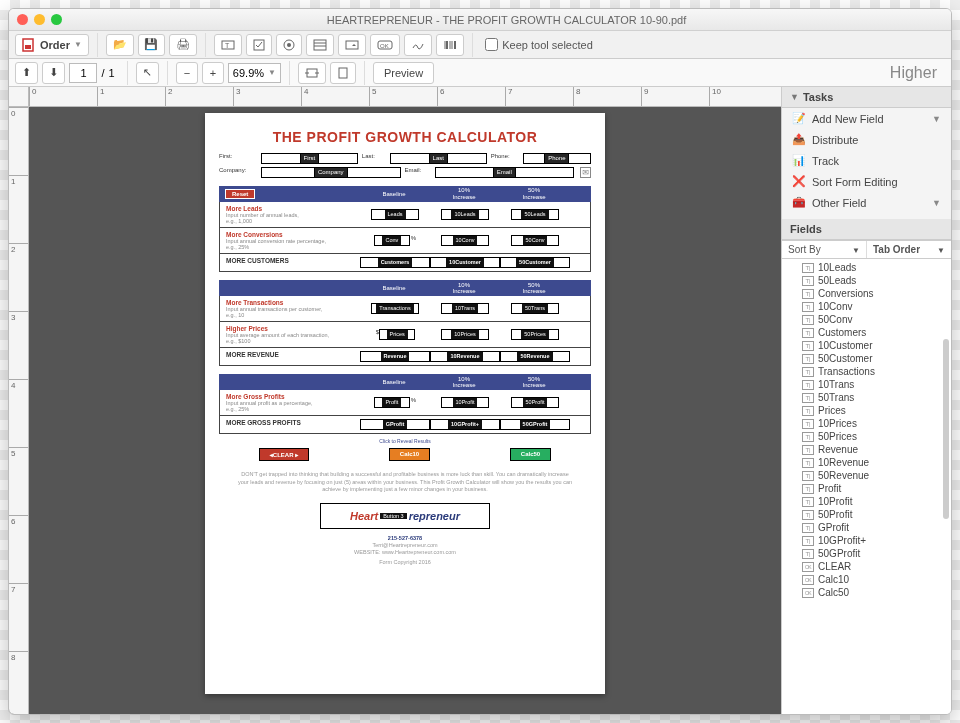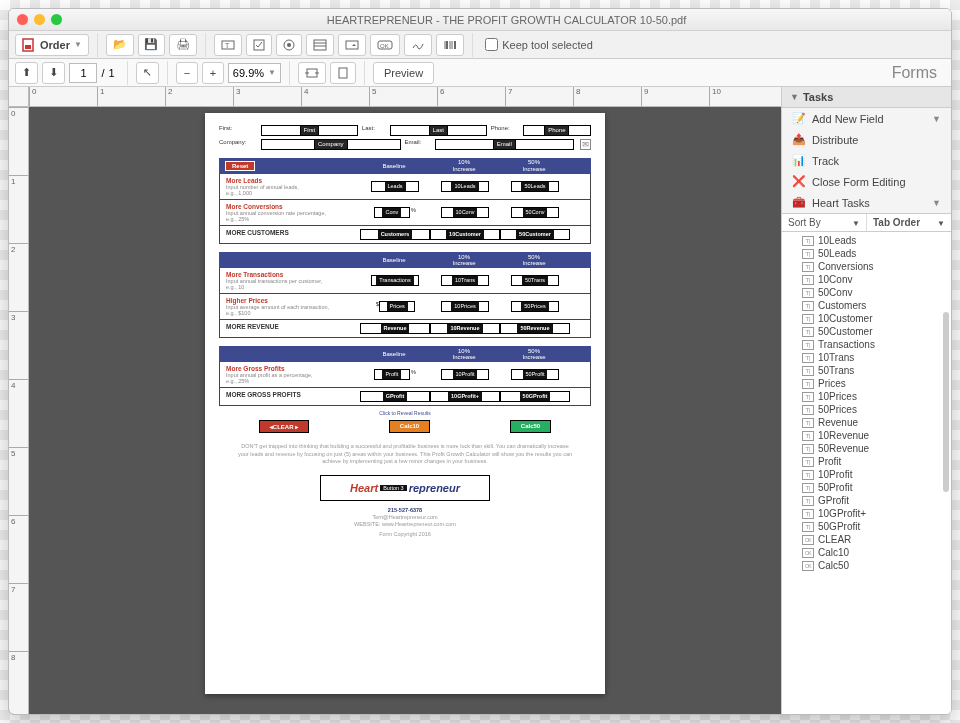--- a/index.html
+++ b/index.html
@@ -76,21 +76,21 @@
 </head>
 <body>
 
 <div class="appwin">
   <div class="titlebar">
     <div class="lights">
       <div class="light red"></div>
       <div class="light yellow"></div>
       <div class="light green"></div>
     </div>
-    <div class="title">HEARTREPRENEUR - THE PROFIT GROWTH CALCULATOR 10-50.pdf</div>
+    <div class="title">HEARTREPRENEUR - THE PROFIT GROWTH CALCULATOR 10-90.pdf</div>
   </div>
 
   <div class="toolbar1">
     <button class="tbtn create">
       <span class="icon">
           <svg width="14" height="14">
             <rect x="1" y="1" width="10" height="12" fill="#fff" stroke="#c33" stroke-width="1.5"></rect>
             <rect x="3" y="7" width="6" height="4" fill="#c33"></rect>
           </svg>
         </span>
@@ -199,21 +199,21 @@
           <line x1="10" y1="6" x2="14" y2="6" stroke="#666"></line>
         </svg>
       </button>
     <button class="tbtn">
         <svg width="12" height="14">
           <rect x="2" y="2" width="8" height="10" fill="none" stroke="#666"></rect>
         </svg>
       </button>
     <span class="divider"></span>
     <button class="tbtn" style="padding:0 10px">Preview</button>
-    <span class="forms-label">Forms</span>
+    <span class="forms-label">Higher</span>
   </div>
 
   <div class="workarea">
     <div class="canvas-wrap">
       <div class="ruler-corner"></div>
       <div class="ruler-h" id="ruler-h">
           <div class="tick" style="left: 0px;">0</div>
           <div class="tick" style="left: 68px;">1</div>
           <div class="tick" style="left: 136px;">2</div>
           <div class="tick" style="left: 204px;">3</div>
@@ -231,20 +231,21 @@
           <div class="tick" style="top: 136px;">2</div>
           <div class="tick" style="top: 204px;">3</div>
           <div class="tick" style="top: 272px;">4</div>
           <div class="tick" style="top: 340px;">5</div>
           <div class="tick" style="top: 408px;">6</div>
           <div class="tick" style="top: 476px;">7</div>
           <div class="tick" style="top: 544px;">8</div>
         </div>
       <div class="canvas-scroll">
         <div class="page">
+          <h1>THE PROFIT GROWTH CALCULATOR</h1>
 
           <div class="inforow">
             <span class="lb">First:</span>
             <div class="ffield">
                 <span class="fname">First</span>
               </div>
             <span class="lb" style="width:24px">Last:</span>
             <div class="ffield">
                 <span class="fname">Last</span>
               </div>
@@ -495,28 +496,31 @@
       <div class="sp-item">
           <span class="ic">📤</span>
           <span>Distribute</span>
         </div>
       <div class="sp-item">
           <span class="ic">📊</span>
           <span>Track</span>
         </div>
       <div class="sp-item">
           <span class="ic">❌</span>
-          <span>Close Form Editing</span>
+          <span>Sort Form Editing</span>
         </div>
       <div class="sp-item">
           <span class="ic">🧰</span>
-          <span>Heart Tasks</span>
+          <span>Other Field</span>
           <span class="drop">▼</span>
         </div>
 
+      <div class="sp-head" style="margin-top:6px">
+          <span>Fields</span>
+        </div>
       <div class="filterrow">
         <div class="f">
             <span>Sort By</span>
             <span style="font-size:8px">▼</span>
           </div>
         <div class="f">
             <span>Tab Order</span>
             <span style="font-size:8px">▼</span>
           </div>
       </div>

